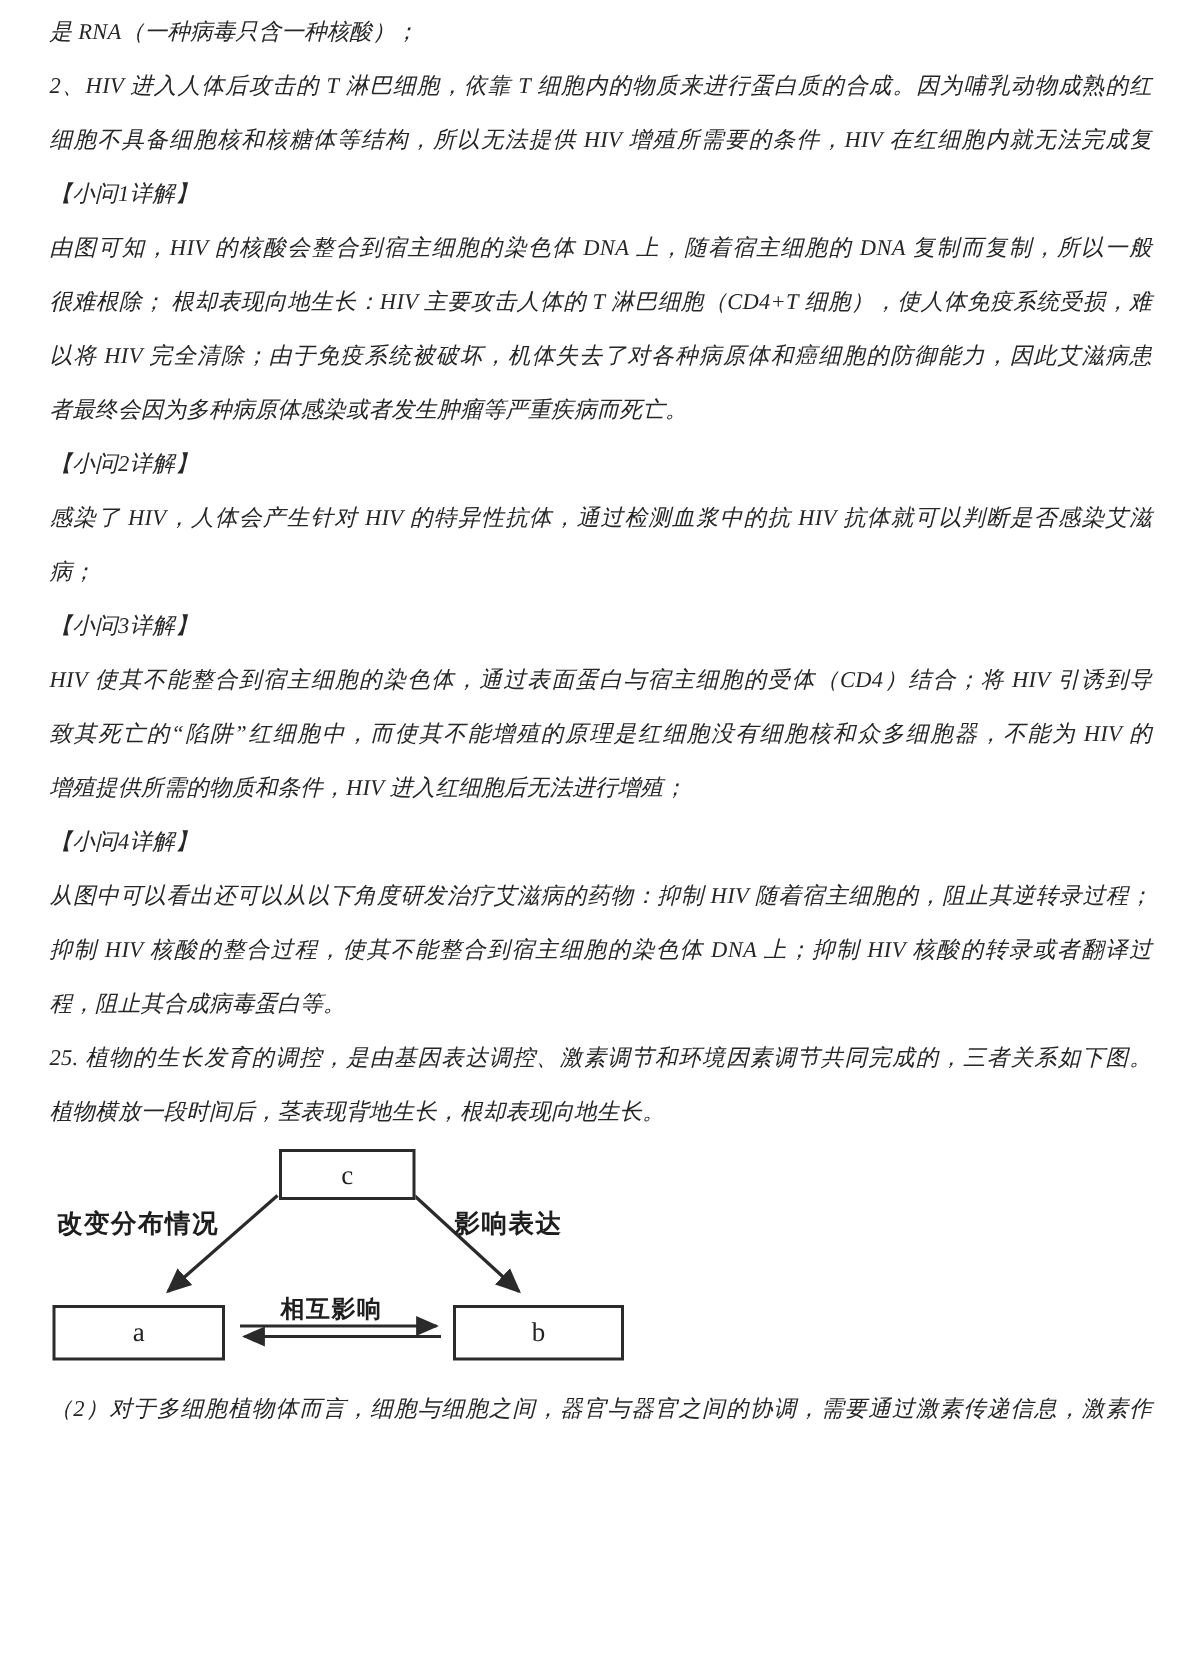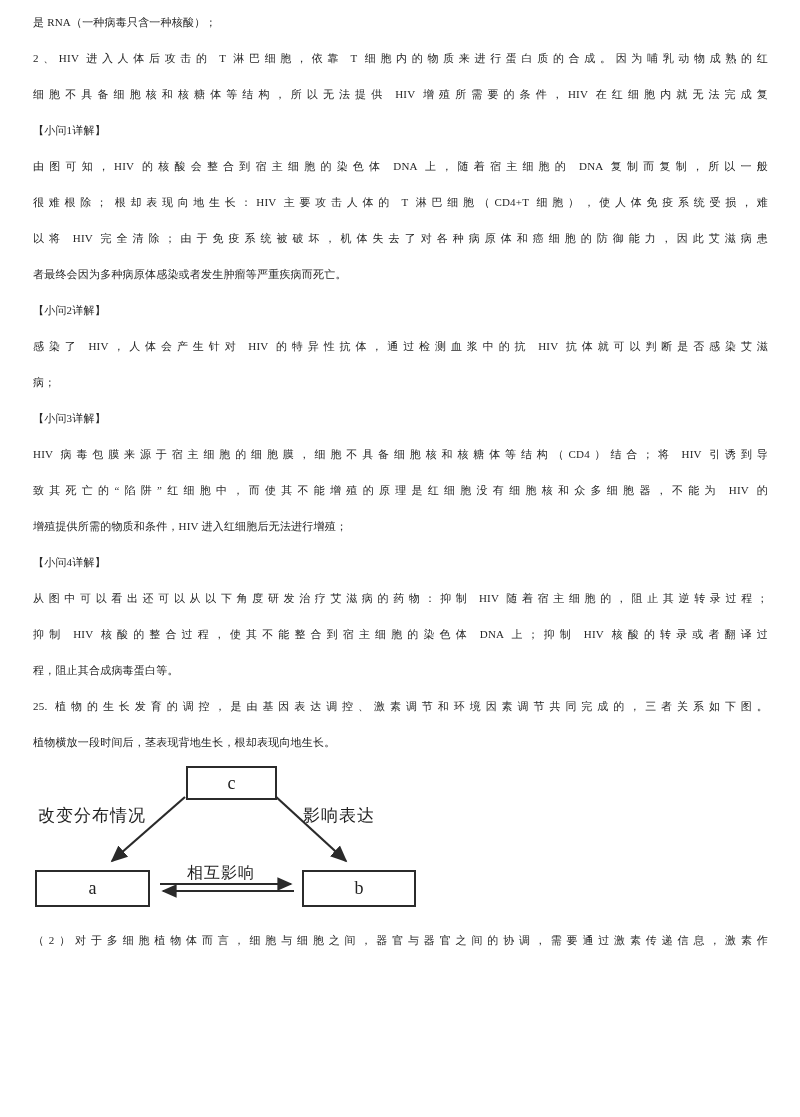--- a/index.html
+++ b/index.html
@@ -2,38 +2,39 @@
 <html><head>
 <meta charset="utf-8">
 <style>
   html,body{margin:0;padding:0;background:#ffffff;}
   .page{
     position:relative;width:800px;height:1117px;background:#ffffff;overflow:hidden;
     font-family:"Liberation Serif","DejaVu Serif",serif;color:#262626;
   }
   .doc{position:absolute;left:33px;top:4px;width:735px;}
   .line{
-    height:36px;line-height:36px;font-size:11px;letter-spacing:0.2px;
+    height:36px;line-height:36px;font-size:15px;letter-spacing:0.2px;
     white-space:normal;
+    font-style:italic;
   }
   .just{text-align:justify;text-align-last:justify;}
   
   .diagram{position:relative;left:-33px;width:800px;height:162px;}
   .diagram svg{position:absolute;left:0;top:0;}
   .dbox{
     position:absolute;border:2px solid #2b2b2b;background:#ffffff;
     display:flex;align-items:center;justify-content:center;
     font-size:18px;font-family:"Liberation Serif","DejaVu Serif",serif;color:#222222;
   }
   .box-c{left:186px;top:6px;width:87px;height:30px;}
   .box-a{left:35px;top:110px;width:111px;height:33px;}
   .box-b{left:302px;top:110px;width:110px;height:33px;}
   .dlabel{
     position:absolute;font-family:"Liberation Sans","DejaVu Sans",sans-serif;
-    font-weight:400;font-size:17px;color:#1e1e1e;letter-spacing:1px;white-space:nowrap;
+    font-weight:700;font-size:17px;color:#1e1e1e;letter-spacing:1px;white-space:nowrap;
   }
   .lbl-left{left:38px;top:44px;}
   .lbl-right{left:303px;top:44px;}
   .lbl-mid{left:187px;top:103px;font-size:16px;text-align:right;}
 </style>
 </head>
 <body>
 
 <div class="page">
   <div class="doc">
@@ -43,21 +44,21 @@
     <div class="line just">细胞不具备细胞核和核糖体等结构，所以无法提供 HIV 增殖所需要的条件，HIV 在红细胞内就无法完成复</div>
     <div class="line">【小问1详解】</div>
     <div class="line just">由图可知，HIV 的核酸会整合到宿主细胞的染色体 DNA 上，随着宿主细胞的 DNA 复制而复制，所以一般</div>
     <div class="line just">很难根除； 根却表现向地生长：HIV 主要攻击人体的 T 淋巴细胞（CD4+T 细胞），使人体免疫系统受损，难</div>
     <div class="line just">以将 HIV 完全清除；由于免疫系统被破坏，机体失去了对各种病原体和癌细胞的防御能力，因此艾滋病患</div>
     <div class="line">者最终会因为多种病原体感染或者发生肿瘤等严重疾病而死亡。</div>
     <div class="line">【小问2详解】</div>
     <div class="line just">感染了 HIV，人体会产生针对 HIV 的特异性抗体，通过检测血浆中的抗 HIV 抗体就可以判断是否感染艾滋</div>
     <div class="line">病；</div>
     <div class="line">【小问3详解】</div>
-    <div class="line just">HIV 病毒包膜来源于宿主细胞的细胞膜，细胞不具备细胞核和核糖体等结构（CD4）结合；将 HIV 引诱到导</div>
+    <div class="line just">HIV 使其不能整合到宿主细胞的染色体，通过表面蛋白与宿主细胞的受体（CD4）结合；将 HIV 引诱到导</div>
     <div class="line just">致其死亡的“陷阱”红细胞中，而使其不能增殖的原理是红细胞没有细胞核和众多细胞器，不能为 HIV 的</div>
     <div class="line">增殖提供所需的物质和条件，HIV 进入红细胞后无法进行增殖；</div>
     <div class="line">【小问4详解】</div>
     <div class="line just">从图中可以看出还可以从以下角度研发治疗艾滋病的药物：抑制 HIV 随着宿主细胞的，阻止其逆转录过程；</div>
     <div class="line just">抑制 HIV 核酸的整合过程，使其不能整合到宿主细胞的染色体 DNA 上；抑制 HIV 核酸的转录或者翻译过</div>
     <div class="line">程，阻止其合成病毒蛋白等。</div>
     <div class="line just">25. 植物的生长发育的调控，是由基因表达调控、激素调节和环境因素调节共同完成的，三者关系如下图。</div>
     <div class="line">植物横放一段时间后，茎表现背地生长，根却表现向地生长。</div>
 
     <div class="diagram">

